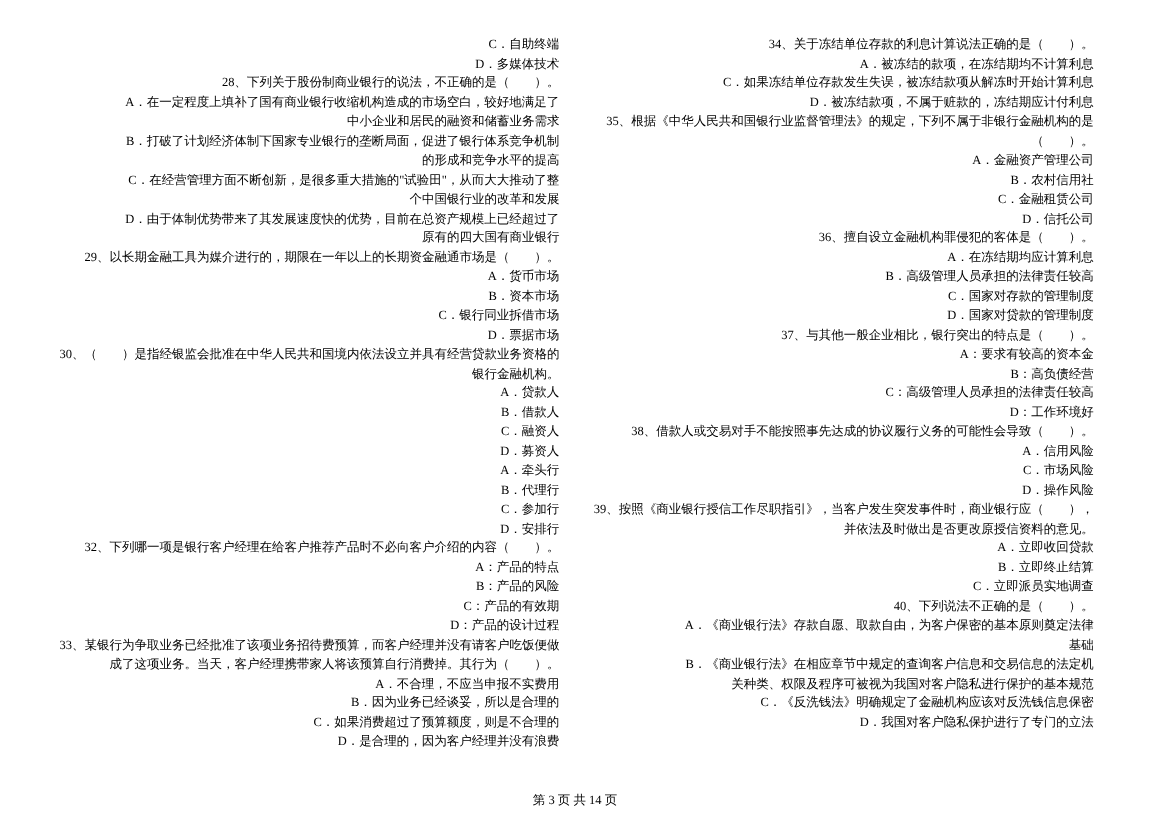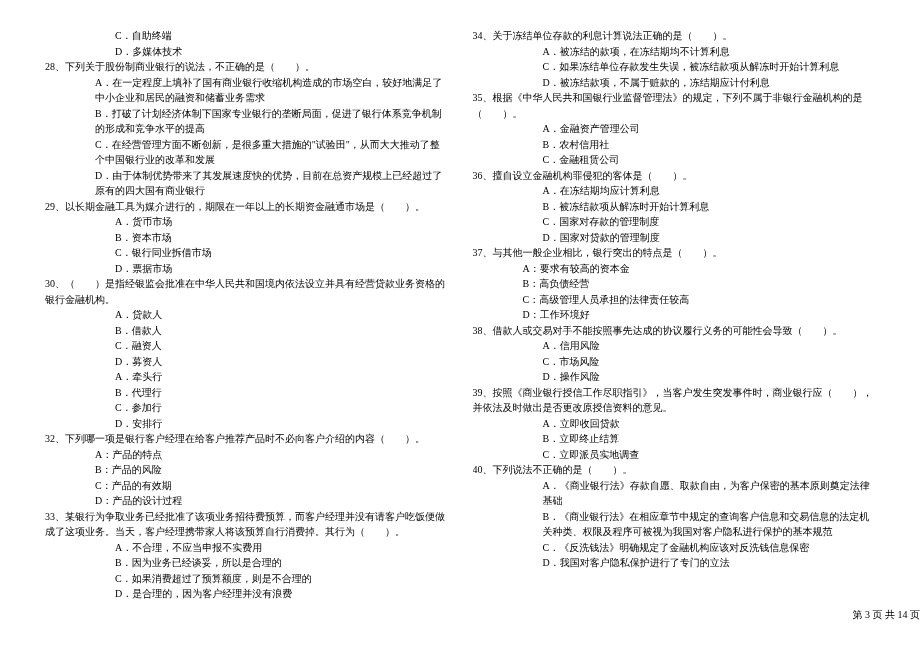--- a/index.html
+++ b/index.html
@@ -15,34 +15,35 @@
       color: #000;
       width: 920px;
       height: 650px;
       position: relative;
       padding: 28px 45px 0 45px;
     }
     .columns {
       display: flex;
       gap: 25px;
       height: 590px;
+      text-align: right;
     }
     .col {
       flex: 1;
       overflow: hidden;
     }
     .line { white-space: pre-wrap; }
     .ind1 { padding-left: 50px; }
     .ind2 { padding-left: 70px; }
     .q { text-indent: 0; }
     .footer {
       position: absolute;
-      bottom: 28px;
+      bottom: 2px;
       left: 0; right: 0;
-      text-align: right;
+      text-align: center;
       font-size: 10px;
     }
   </style>
 </head>
 <body>
 
 <div class="columns">
   <div class="col" id="left">
       <div class="line ind2">C．自助终端</div>
       <div class="line ind2">D．多媒体技术</div>
@@ -78,23 +79,24 @@
     </div>
   <div class="col" id="right">
       <div class="line q">34、关于冻结单位存款的利息计算说法正确的是（　　）。</div>
       <div class="line ind2">A．被冻结的款项，在冻结期均不计算利息</div>
       <div class="line ind2">C．如果冻结单位存款发生失误，被冻结款项从解冻时开始计算利息</div>
       <div class="line ind2">D．被冻结款项，不属于赃款的，冻结期应计付利息</div>
       <div class="line q">35、根据《中华人民共和国银行业监督管理法》的规定，下列不属于非银行金融机构的是（　　）。</div>
       <div class="line ind2">A．金融资产管理公司</div>
       <div class="line ind2">B．农村信用社</div>
       <div class="line ind2">C．金融租赁公司</div>
+      <div class="line ind2">D．信托公司</div>
       <div class="line q">36、擅自设立金融机构罪侵犯的客体是（　　）。</div>
       <div class="line ind2">A．在冻结期均应计算利息</div>
-      <div class="line ind2">B．被冻结款项从解冻时开始计算利息</div>
+      <div class="line ind2">B．高级管理人员承担的法律责任较高</div>
       <div class="line ind2">C．国家对存款的管理制度</div>
       <div class="line ind2">D．国家对贷款的管理制度</div>
       <div class="line q">37、与其他一般企业相比，银行突出的特点是（　　）。</div>
       <div class="line ind1">A：要求有较高的资本金</div>
       <div class="line ind1">B：高负债经营</div>
       <div class="line ind1">C：高级管理人员承担的法律责任较高</div>
       <div class="line ind1">D：工作环境好</div>
       <div class="line q">38、借款人或交易对手不能按照事先达成的协议履行义务的可能性会导致（　　）。</div>
       <div class="line ind2">A．信用风险</div>
       <div class="line ind2">C．市场风险</div>

